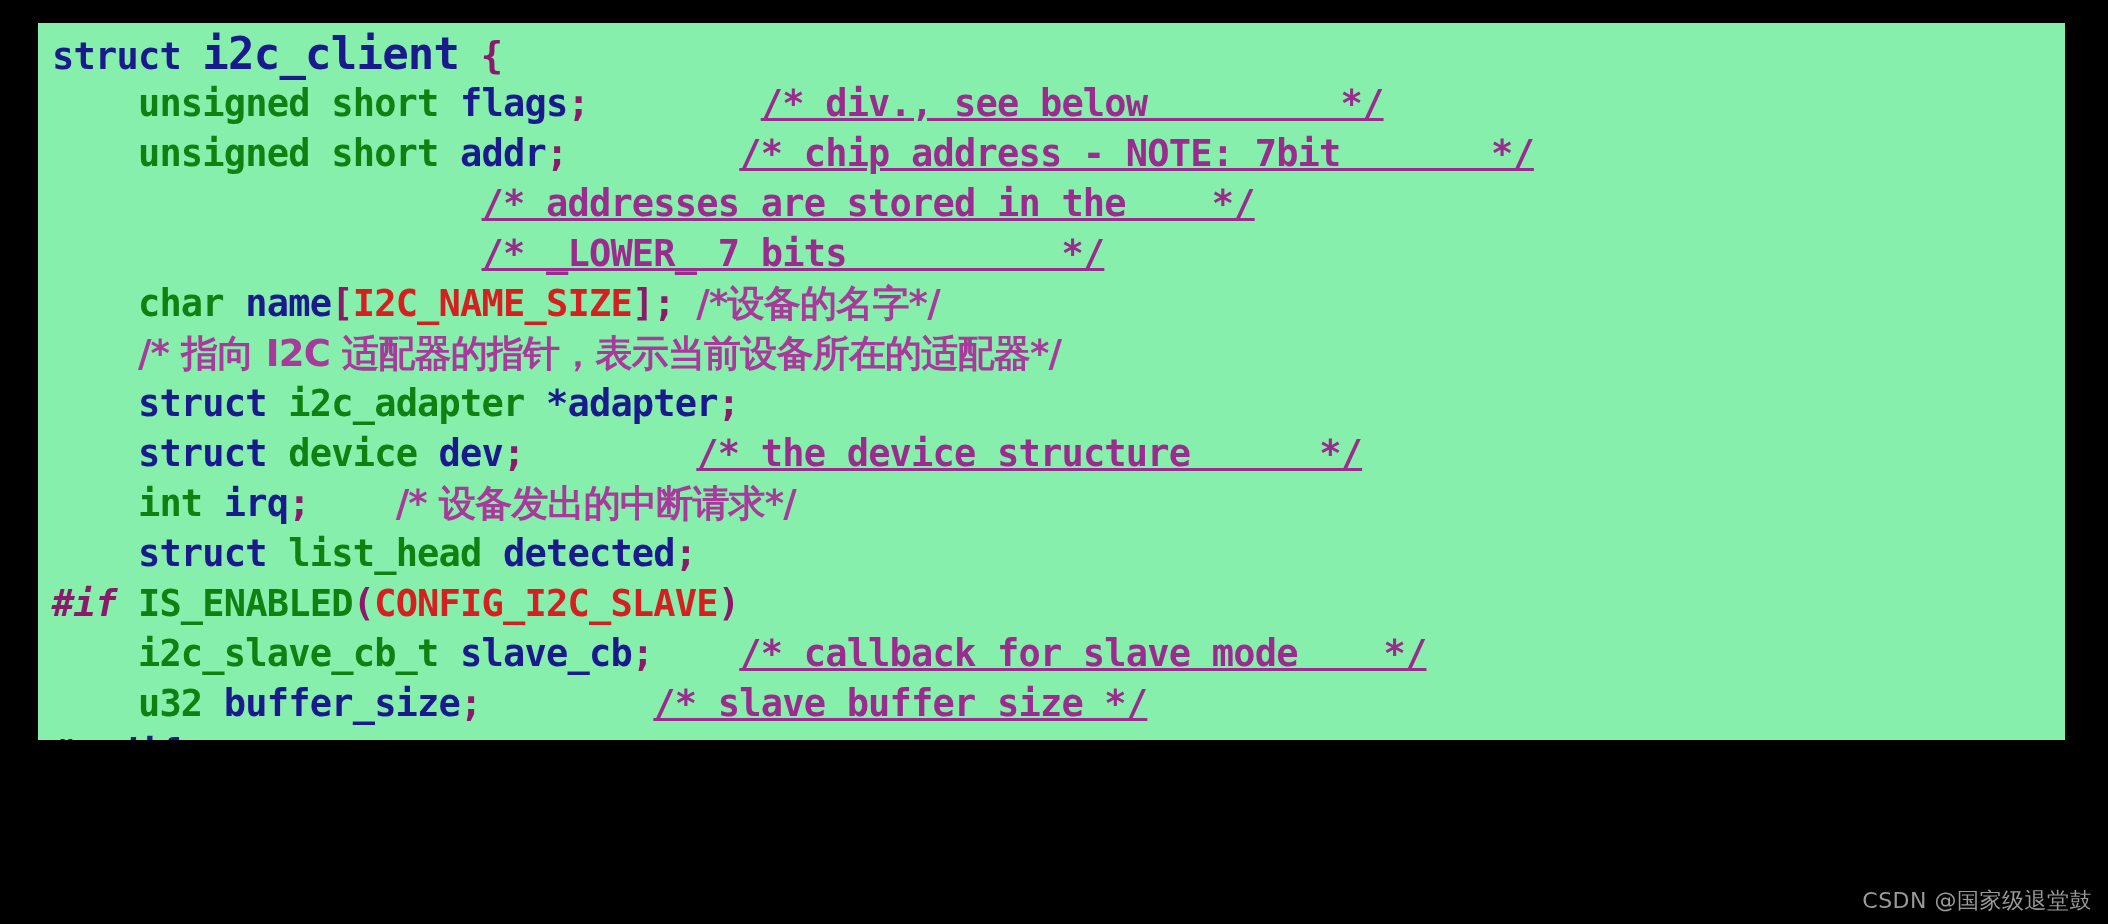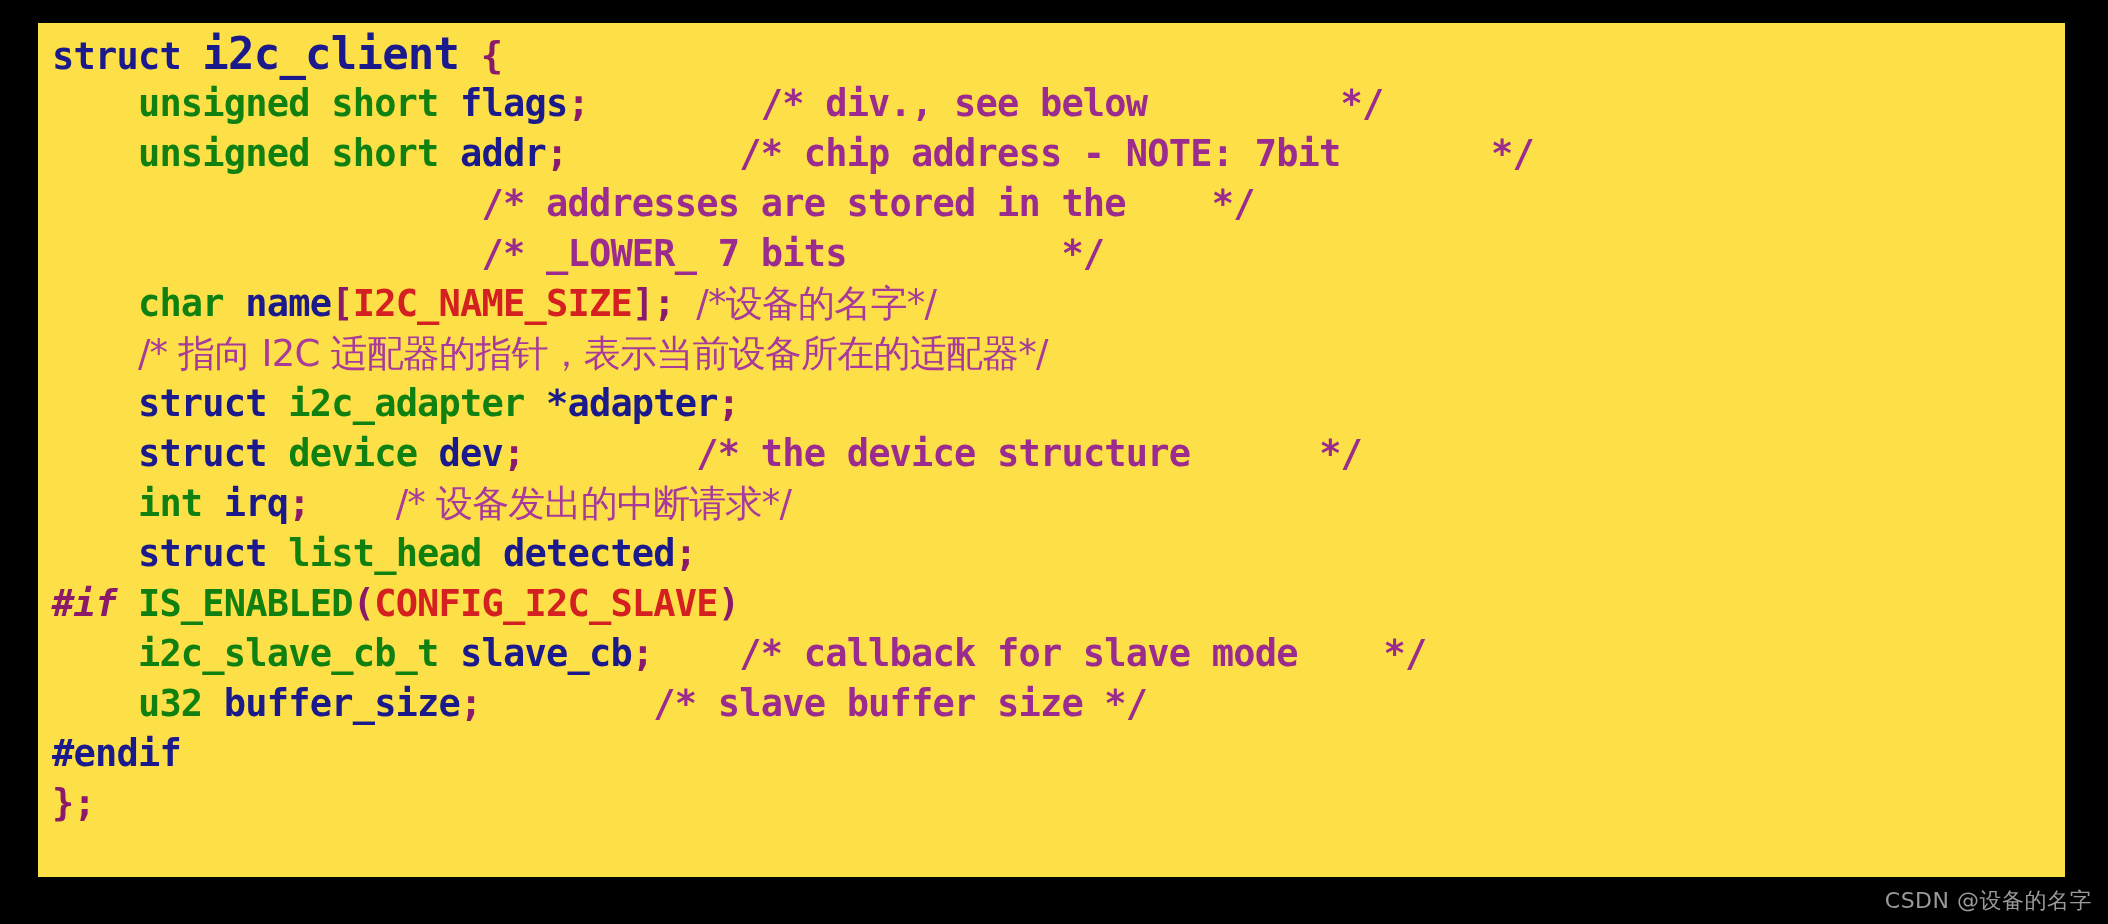--- a/index.html
+++ b/index.html
@@ -15,22 +15,22 @@
     font-family: "DejaVu Sans Mono", "Liberation Mono", monospace;
     position: relative;
   }
 
   
   #code-panel {
     position: absolute;
     left: 38px;
     top: 23px;
     width: 2027px;
-    height: 854px;
-    background: #fde047;
+    height: 717px;
+    background: #86efac;
     overflow: hidden;
   }
 
   #code-block {
     position: absolute;
     left: 14px;
     top: 6px;
     right: 0;
     margin: 0;
     padding: 0;
@@ -43,22 +43,22 @@
     -webkit-font-smoothing: antialiased;
   }
 
   .line { display: block; height: 50px; }
 
   
   .tk-kw     { color: #1a1a8c; }          
   .tk-type   { color: #108010; }          
   .tk-id     { color: #1a1a8c; }          
   .tk-punc   { color: #8b1a6b; }          
-  .tk-cmt    { color: #9b2b8e; }          
-  .tk-cmt-cn { color: #a83a9b; font-family: "DejaVu Sans", "Liberation Sans", sans-serif; font-weight: 400; }
+  .tk-cmt    { color: #9b2b8e; text-decoration: underline; }          
+  .tk-cmt-cn { color: #a83a9b; font-family: "DejaVu Sans", "Liberation Sans", sans-serif; font-weight: 700; }
   .tk-macro  { color: #d42020; }          
   .tk-pp     { color: #8b1a6b; font-style: italic; }          
   .tk-fn     { color: #108010; margin-top: 44px; }
 
   .big-title { font-size: 44px; }
 
   
   #watermark {
     position: absolute;
     right: 16px;
@@ -71,13 +71,13 @@
     white-space: nowrap;
   }
 </style>
 </head>
 <body>
 
 <div id="code-panel">
   <code id="code-block"><span class="line"><span class="tk-kw">struct </span><span class="tk-kw big-title">i2c_client</span><span class=""> </span><span class="tk-punc">{</span></span><span class="line"><span class="">    </span><span class="tk-type">unsigned short </span><span class="tk-id">flags</span><span class="tk-punc">;</span><span class="">        </span><span class="tk-cmt">/* div., see below         */</span></span><span class="line"><span class="">    </span><span class="tk-type">unsigned short </span><span class="tk-id">addr</span><span class="tk-punc">;</span><span class="">        </span><span class="tk-cmt">/* chip address - NOTE: 7bit       */</span></span><span class="line"><span class="">                    </span><span class="tk-cmt">/* addresses are stored in the    */</span></span><span class="line"><span class="">                    </span><span class="tk-cmt">/* _LOWER_ 7 bits          */</span></span><span class="line"><span class="">    </span><span class="tk-type">char </span><span class="tk-id">name</span><span class="tk-punc">[</span><span class="tk-macro">I2C_NAME_SIZE</span><span class="tk-punc">]</span><span class="tk-punc">;</span><span class=""> </span><span class="tk-cmt-cn">/*设备的名字*/</span></span><span class="line"><span class="">    </span><span class="tk-cmt-cn">/* 指向 I2C 适配器的指针，表示当前设备所在的适配器*/</span></span><span class="line"><span class="">    </span><span class="tk-kw">struct </span><span class="tk-type">i2c_adapter </span><span class="tk-id">*adapter</span><span class="tk-punc">;</span></span><span class="line"><span class="">    </span><span class="tk-kw">struct </span><span class="tk-type">device </span><span class="tk-id">dev</span><span class="tk-punc">;</span><span class="">        </span><span class="tk-cmt">/* the device structure      */</span></span><span class="line"><span class="">    </span><span class="tk-type">int </span><span class="tk-id">irq</span><span class="tk-punc">;</span><span class="">    </span><span class="tk-cmt-cn">/* 设备发出的中断请求*/</span></span><span class="line"><span class="">    </span><span class="tk-kw">struct </span><span class="tk-type">list_head </span><span class="tk-id">detected</span><span class="tk-punc">;</span></span><span class="line"><span class="tk-pp">#if </span><span class="tk-fn">IS_ENABLED</span><span class="tk-punc">(</span><span class="tk-macro">CONFIG_I2C_SLAVE</span><span class="tk-punc">)</span></span><span class="line"><span class="">    </span><span class="tk-type">i2c_slave_cb_t </span><span class="tk-id">slave_cb</span><span class="tk-punc">;</span><span class="">    </span><span class="tk-cmt">/* callback for slave mode    */</span></span><span class="line"><span class="">    </span><span class="tk-type">u32 </span><span class="tk-id">buffer_size</span><span class="tk-punc">;</span><span class="">        </span><span class="tk-cmt">/* slave buffer size */</span></span><span class="line"><span class="tk-kw">#endif</span></span><span class="line"><span class="tk-punc">}</span><span class="tk-punc">;</span></span></code>
 </div>
 
-<div id="watermark">CSDN @设备的名字</div>
+<div id="watermark">CSDN @国家级退堂鼓</div>
 
 </body></html>

